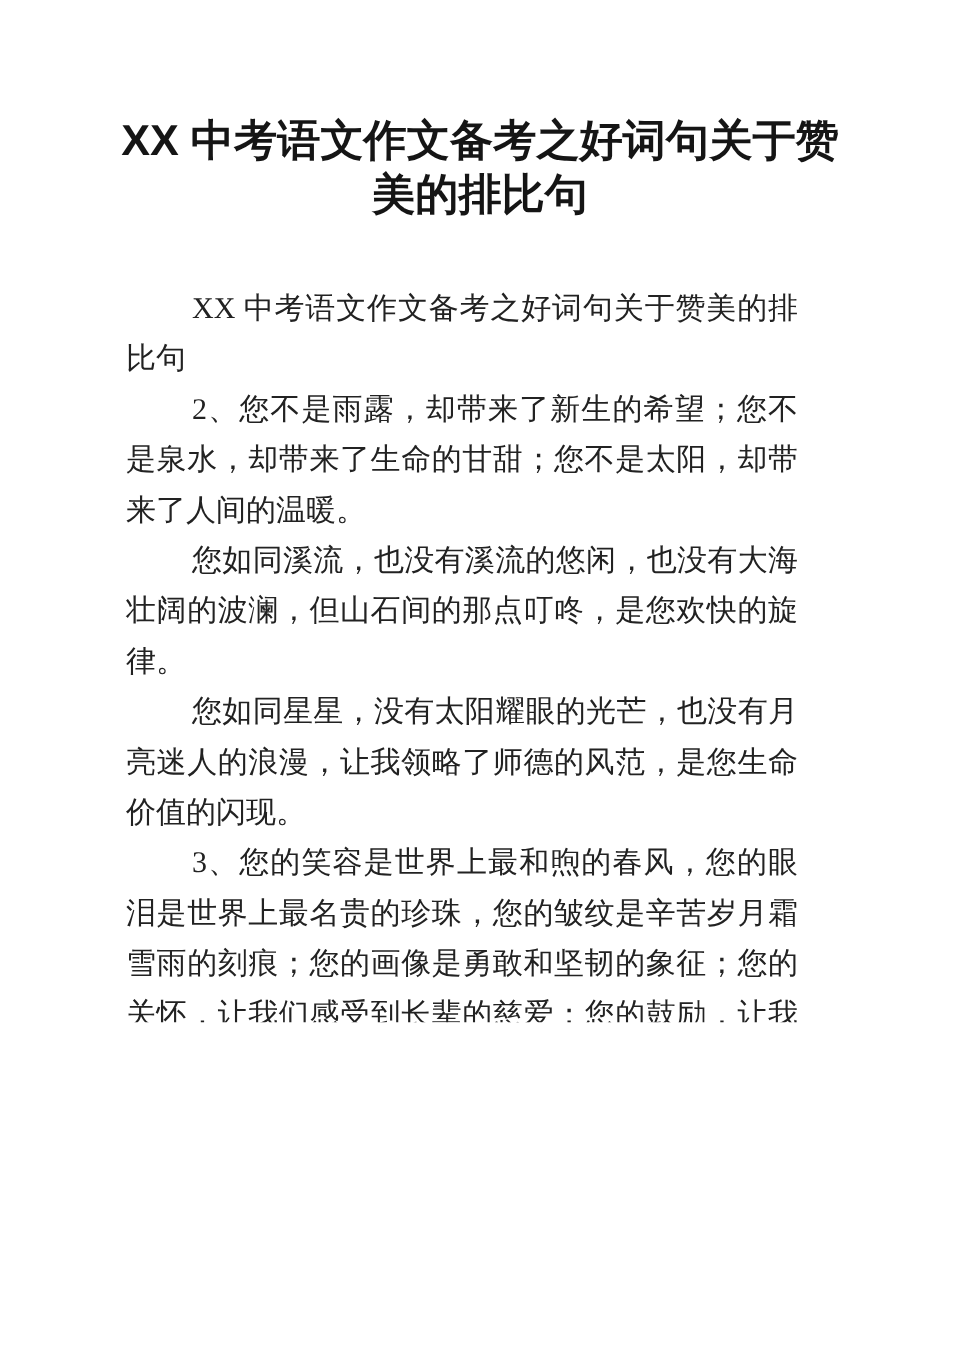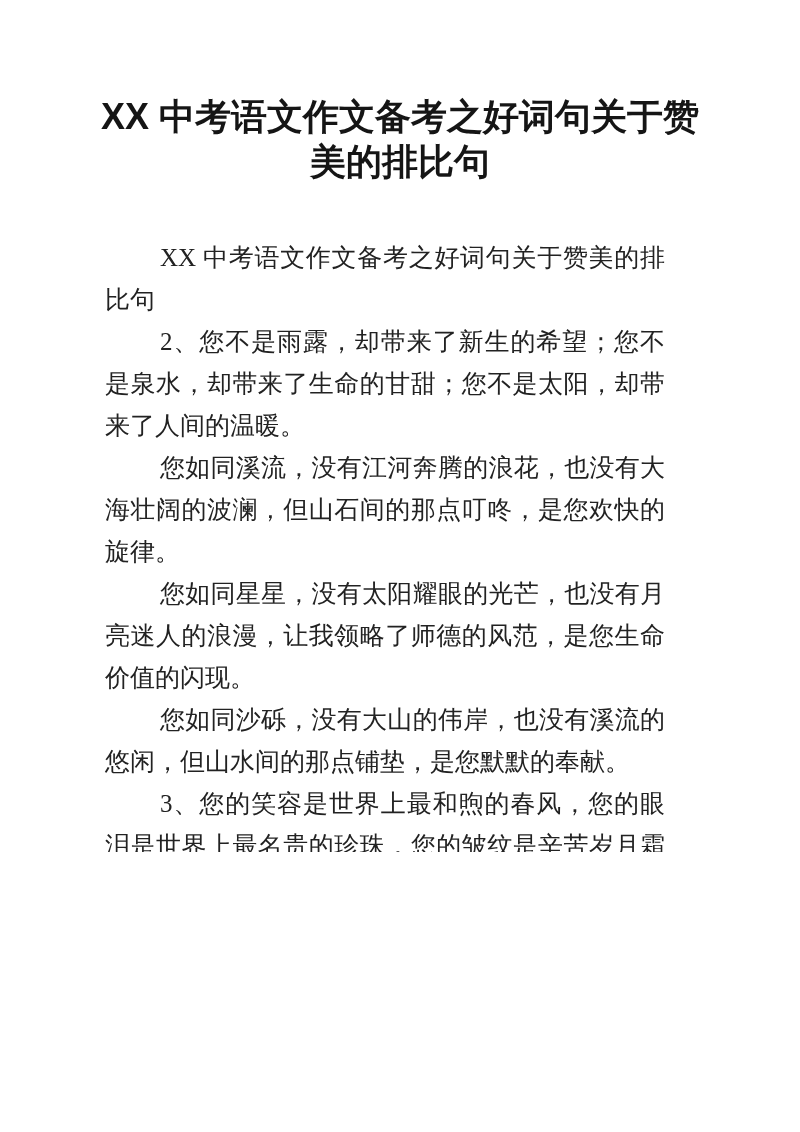--- a/index.html
+++ b/index.html
@@ -45,18 +45,17 @@
 </style>
 </head>
 <body>
 
 <div class="page">
   <h1 class="doc-title">XX 中考语文作文备考之好词句关于赞美的排比句</h1>
 
   <div class="doc-body">
     <p>XX 中考语文作文备考之好词句关于赞美的排比句</p>
     <p>2、您不是雨露，却带来了新生的希望；您不是泉水，却带来了生命的甘甜；您不是太阳，却带来了人间的温暖。</p>
-    <p>您如同溪流，没有江河奔腾的浪花，也没有大海壮阔的波澜，但山石间的那点叮咚，是您欢快的旋律。</p>
+    <p>您如同溪流，也没有溪流的悠闲，也没有大海壮阔的波澜，但山石间的那点叮咚，是您欢快的旋律。</p>
     <p>您如同星星，没有太阳耀眼的光芒，也没有月亮迷人的浪漫，让我领略了师德的风范，是您生命价值的闪现。</p>
-    <p>您如同沙砾，没有大山的伟岸，也没有溪流的悠闲，但山水间的那点铺垫，是您默默的奉献。</p>
     <p>3、您的笑容是世界上最和煦的春风，您的眼泪是世界上最名贵的珍珠，您的皱纹是辛苦岁月霜雪雨的刻痕；您的画像是勇敢和坚韧的象征；您的关怀，让我们感受到长辈的慈爱；您的鼓励，让我们扬起了奋斗的风帆；您的渊博，让我们沐浴了知识的阳光；您的奉献，让我领略了师德的风范。</p>
   </div>
 </div>
 
 </body></html>

